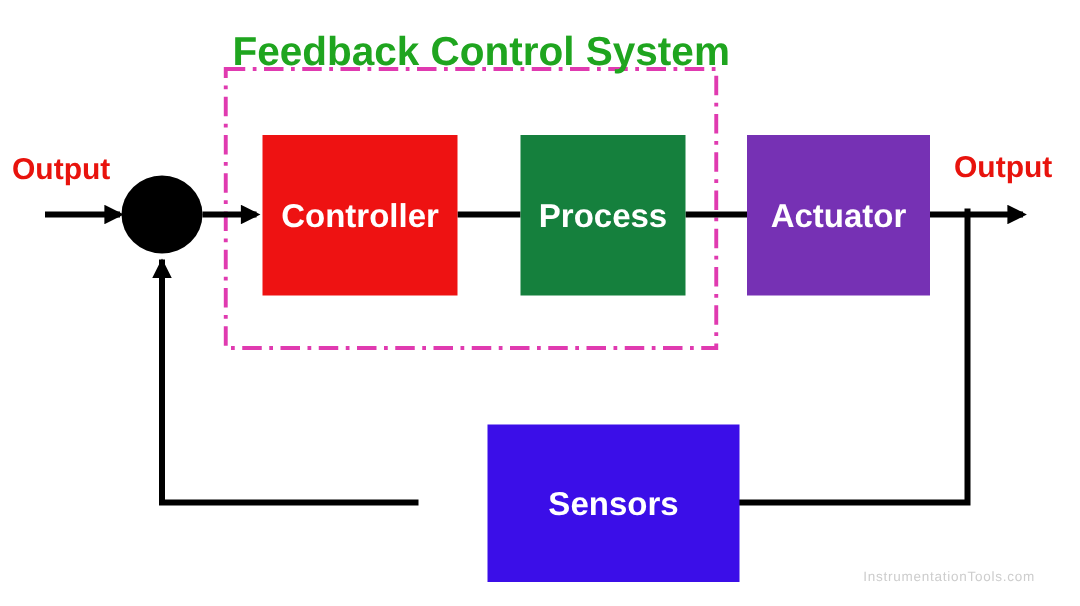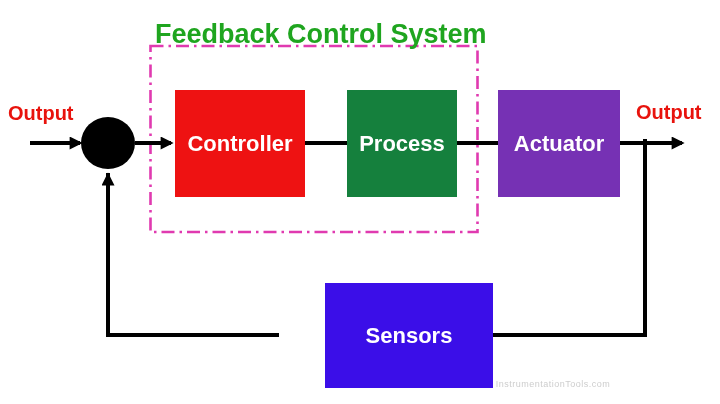--- a/index.html
+++ b/index.html
@@ -23,22 +23,22 @@
   .box.controller{left:175px;top:90px;width:130px;height:107px;background:#EE1212;}
   .box.process{left:347px;top:90px;width:110px;height:107px;background:#15803d;}
   .box.actuator{left:498px;top:90px;width:122px;height:107px;background:#7631B4;}
   .box.sensors{left:277px;top:283px;width:168px;height:105px;background:#3B0EE8;margin-left:48px;}
   .io-label{
     position:absolute;font-size:20px;font-weight:bold;color:#E8130D;white-space:nowrap;
   }
   .io-label.input{left:8px;top:102px;}
   .io-label.output{left:636px;top:101px;}
   .watermark{
-    position:absolute;left:400px;top:379px;width:306px;
-    text-align:center;font-size:9px;color:#CDCDCD;letter-spacing:0.5px;
+    position:absolute;left:384px;top:379px;width:306px;
+    text-align:right;font-size:9px;color:#CDCDCD;letter-spacing:0.5px;
   }
 </style>
 </head>
 <body>
 
 <div class="stage">
 
   <svg class="layer" width="720" height="404" viewBox="0 0 720 404">
     <defs>
       <marker id="arrow" viewBox="0 0 10 10" refX="8" refY="5" markerWidth="15" markerHeight="13" markerUnits="userSpaceOnUse" orient="auto">

